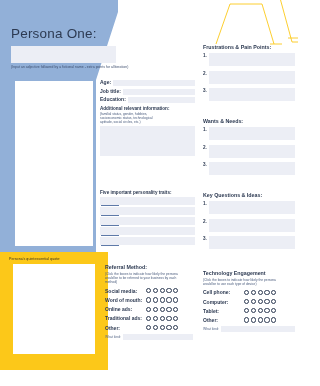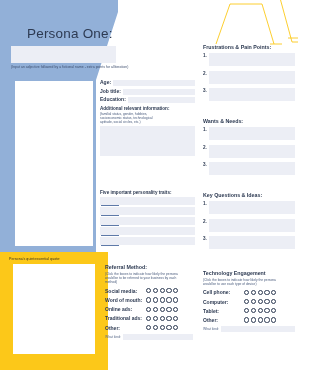--- a/index.html
+++ b/index.html
@@ -26,21 +26,20 @@
   }
 
   
   .persona-title {
     position: absolute;
     left: 11px; top: 26px;
     font-size: 13.5px;
     font-weight: 400;
     color: #2d3a52;
     letter-spacing: .2px;
-    margin-left: 16px;
   }
 
   
   .name-field {
     position: absolute;
     left: 11px; top: 46px;
     width: 105px; height: 17px;
   }
 
   .instr-name {

